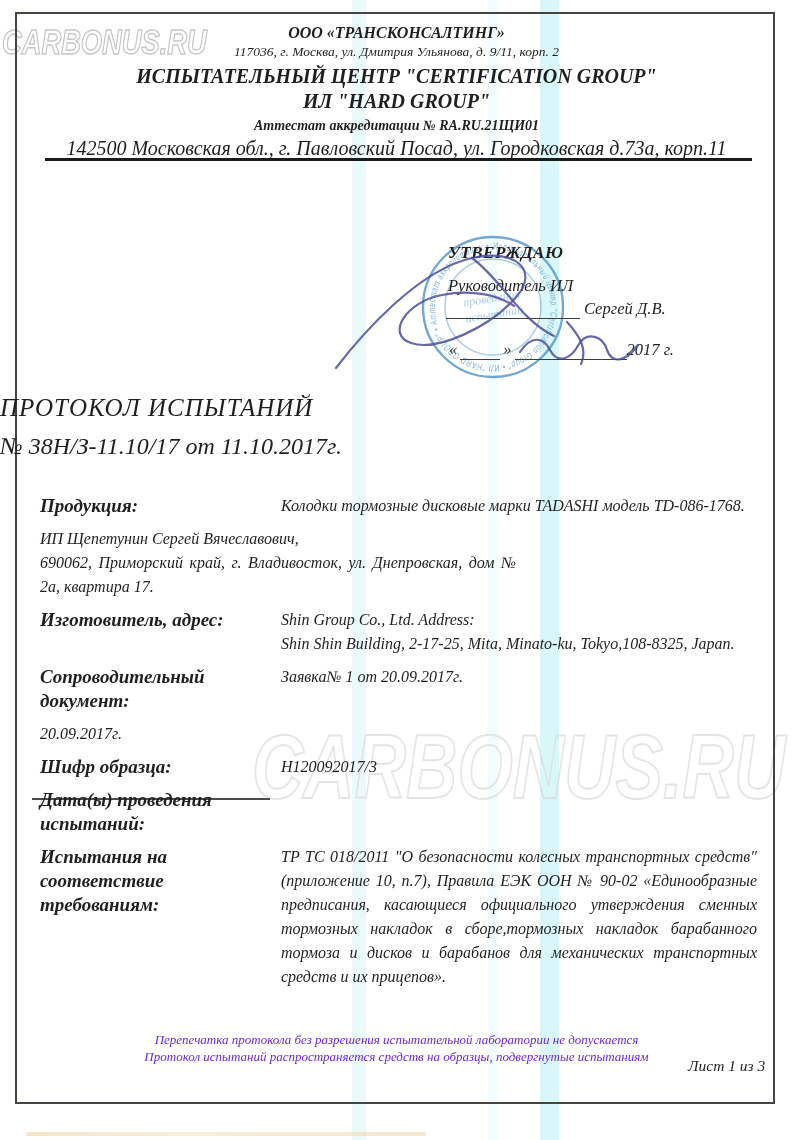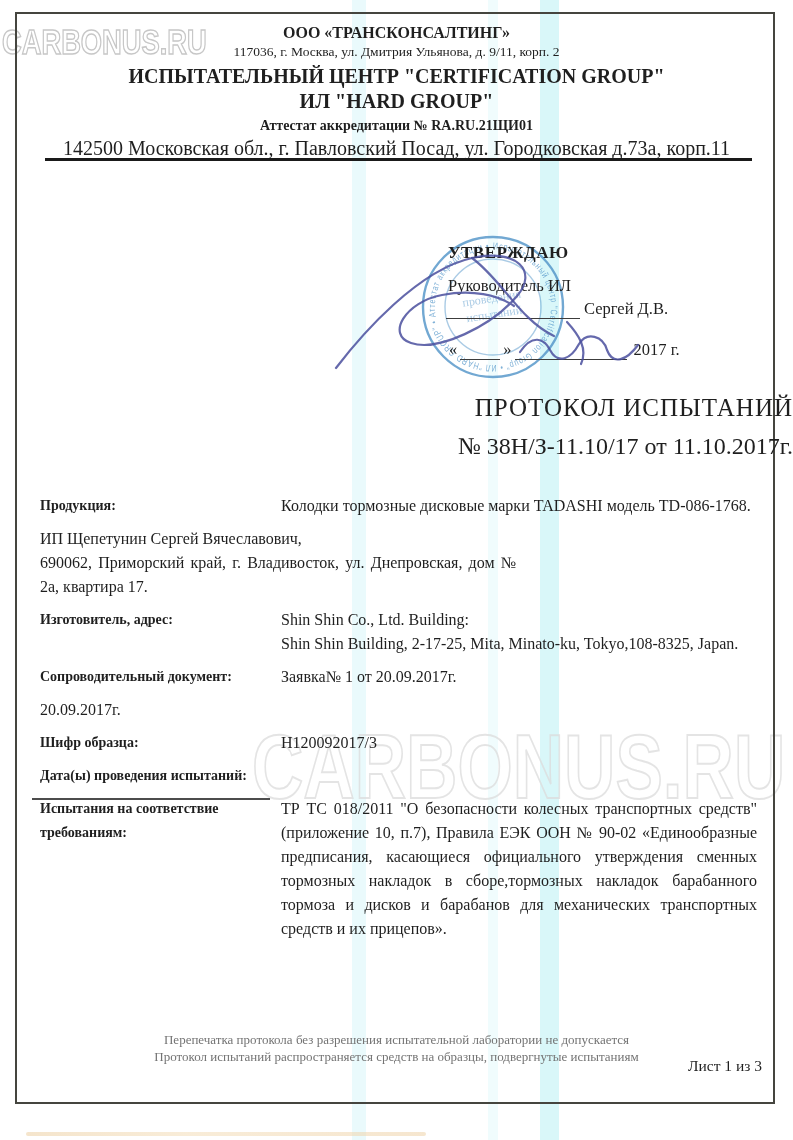--- a/index.html
+++ b/index.html
@@ -1,17 +1,17 @@
 <!DOCTYPE html>
 <html><head>
 <meta charset="utf-8">
 <style>
   html,body{margin:0;padding:0;background:#ffffff;}
   .page{position:relative;width:793px;height:1140px;background:#fff;overflow:hidden;
-        font-family:"Liberation Serif","DejaVu Serif",serif;color:#1f1f1f;}
+        font-family:"Liberation Serif","DejaVu Serif",serif;color:#1f1f1f;font-style:italic;}
   
   .stripe{position:absolute;top:0;height:1140px;pointer-events:none;}
   .s1{left:352px;width:14px;background:rgba(185,240,244,0.30);}
   .s2{left:488px;width:10px;background:rgba(185,240,244,0.22);}
   .s3{left:540px;width:19px;background:rgba(170,238,242,0.45);}
   
   .frame{position:absolute;left:15px;top:12px;width:760px;height:1092px;border:2px solid #45453f;box-sizing:border-box;}
   
   .wm{font-family:"Liberation Sans","DejaVu Sans",sans-serif;font-weight:bold;white-space:nowrap;
       color:transparent;-webkit-text-stroke:1.5px #c7c7c7;}
@@ -36,34 +36,34 @@
   .signature{position:absolute;left:320px;top:238px;width:345px;height:165px;z-index:5;}
   .signature path{stroke:var(--sig-color);fill:none;stroke-width:2.2;stroke-linecap:round;opacity:.85;}
   .approve-label{position:absolute;left:448px;top:243px;font-weight:bold;font-size:17px;letter-spacing:.5px;z-index:3;}
   .approver-role{position:absolute;left:448px;top:276px;font-size:16.5px;z-index:3;}
   .sig-line{position:absolute;left:446px;top:300px;width:134px;height:18px;border-bottom:1.5px solid #3c3c3c;z-index:3;}
   .approver-name{position:absolute;left:584px;top:299px;font-size:16.5px;z-index:3;}
   .date-row{position:absolute;left:446px;top:334px;height:26px;display:flex;align-items:flex-end;font-size:16.5px;z-index:3;}
   .u1{width:40px;height:100%;border-bottom:1.5px solid #3c3c3c;}
   .u2{width:112px;height:100%;border-bottom:1.5px solid #3c3c3c;}
   .q{padding:0 3px;}
-  .year{margin-left:7px;}
+  .year{}
   
-  .title{position:absolute;left:0;top:394px;width:793px;text-align:right;}
+  .title{position:absolute;left:0;top:394px;width:793px;text-align:left;}
   .title-l1{font-size:25px;letter-spacing:1px;}
   .title-l2{font-size:24px;margin-top:11px;}
   
   .fields{position:absolute;left:40px;top:494px;width:722px;z-index:2;}
   .field-row{display:flex;margin-bottom:9px;}
-  .field-label{flex:0 0 238px;padding-right:3px;font-weight:bold;font-size:14px;line-height:24px;}
+  .field-label{flex:0 0 238px;padding-right:3px;font-weight:bold;font-size:19px;line-height:24px;}
   .field-value{width:476px;font-size:16px;line-height:24px;}
   .field-value.justify{text-align:justify;}
   .req-line{position:absolute;left:32px;top:798px;width:238px;height:2px;background:#4c4c4c;}
   
-  .footer-notes{position:absolute;left:0;top:1031px;width:793px;text-align:center;font-size:13px;line-height:17px;color:#737373;}
+  .footer-notes{position:absolute;left:0;top:1031px;width:793px;text-align:center;font-size:13px;line-height:17px;color:#6d28d9;}
   .page-num{position:absolute;left:688px;top:1057px;font-size:15.5px;}
   .bottom-smudge{position:absolute;left:26px;top:1132px;width:400px;height:4px;border-radius:2px;opacity:.55;
                  background:linear-gradient(90deg,#eccfa2,#f3ddb8 40%,#eed2a8);}
 </style>
 </head>
 <body>
 
 <div class="page" style="--stamp-color: #4f93c8; --sig-color: #4a4f9e;">
 
   <div class="stripe s1"></div>
@@ -133,21 +133,21 @@
   <div class="field-row">
     <div class="field-value justify">
           <div>ИП Щепетунин Сергей Вячеславович,</div>
           <div>690062, Приморский край, г. Владивосток, ул. Днепровская, дом № 2а, квартира 17.</div>
         </div>
   </div>
 
   <div class="field-row">
     <div class="field-label">Изготовитель, адрес:</div>
     <div class="field-value">
-          <div>Shin Shin Co., Ltd. Building:</div>
+          <div>Shin Group Co., Ltd. Address:</div>
           <div>Shin Shin Building, 2-17-25, Mita, Minato-ku, Tokyo,108-8325, Japan.</div>
         </div>
   </div>
 
   <div class="field-row">
     <div class="field-label">Сопроводительный документ:</div>
     <div class="field-value">
           <div>Заявка№  1 от 20.09.2017г.</div>
         </div>
   </div>

